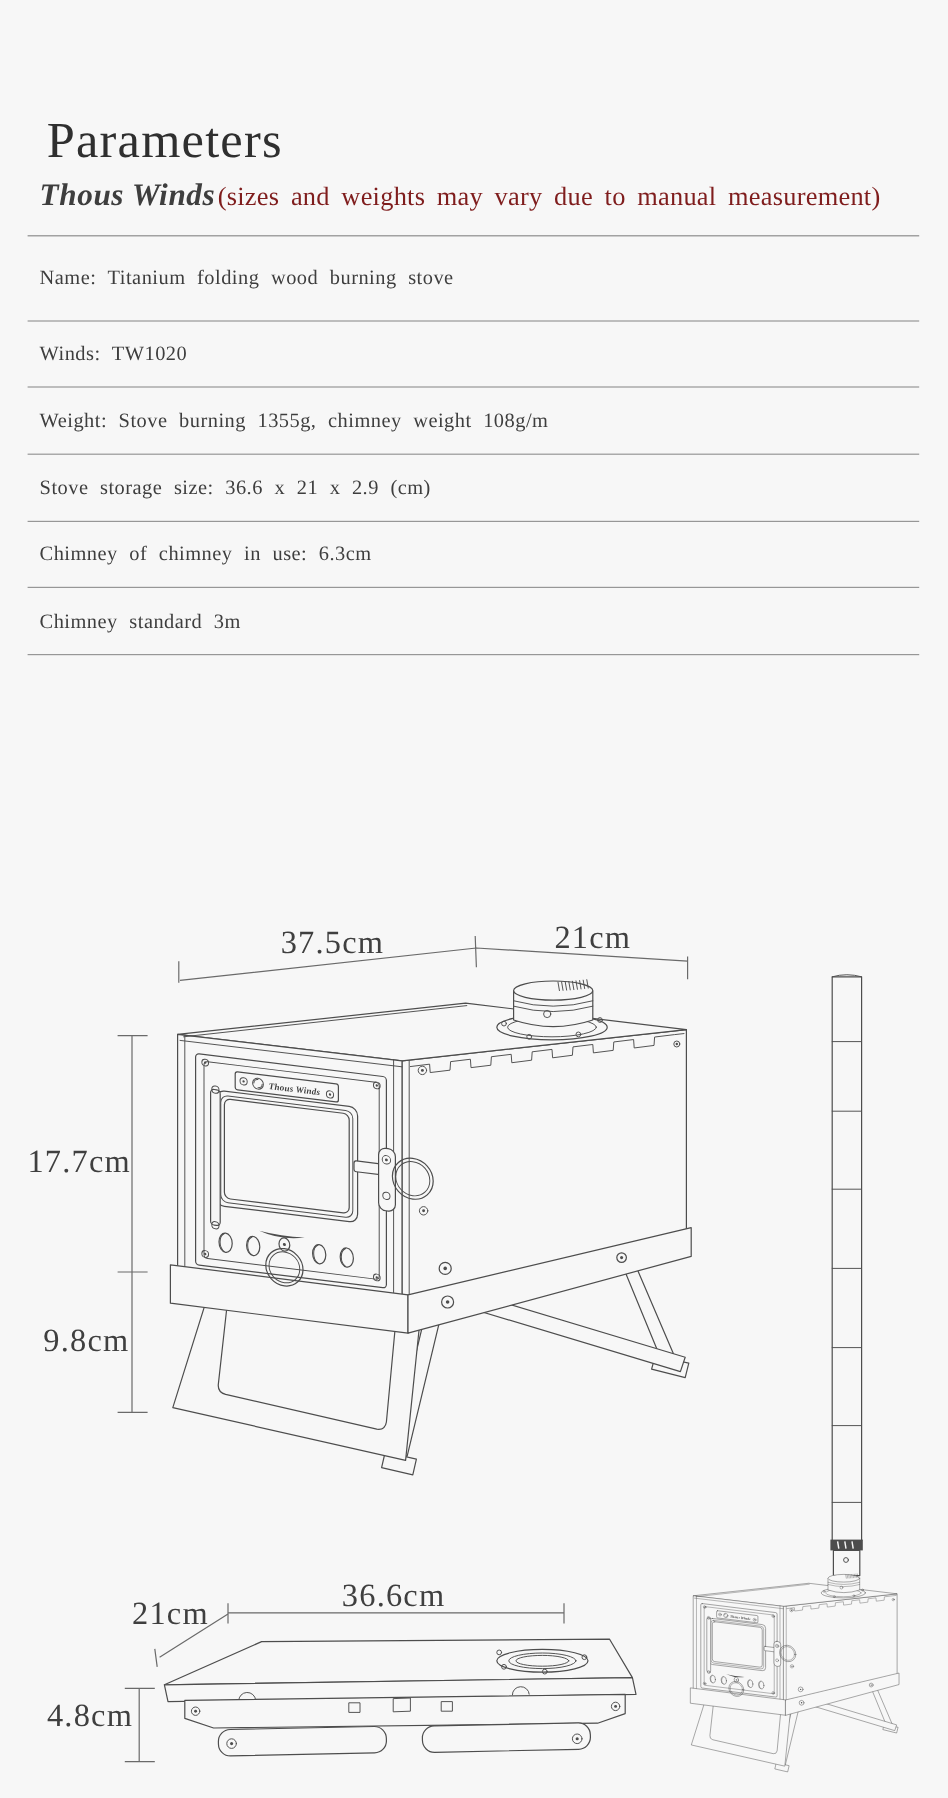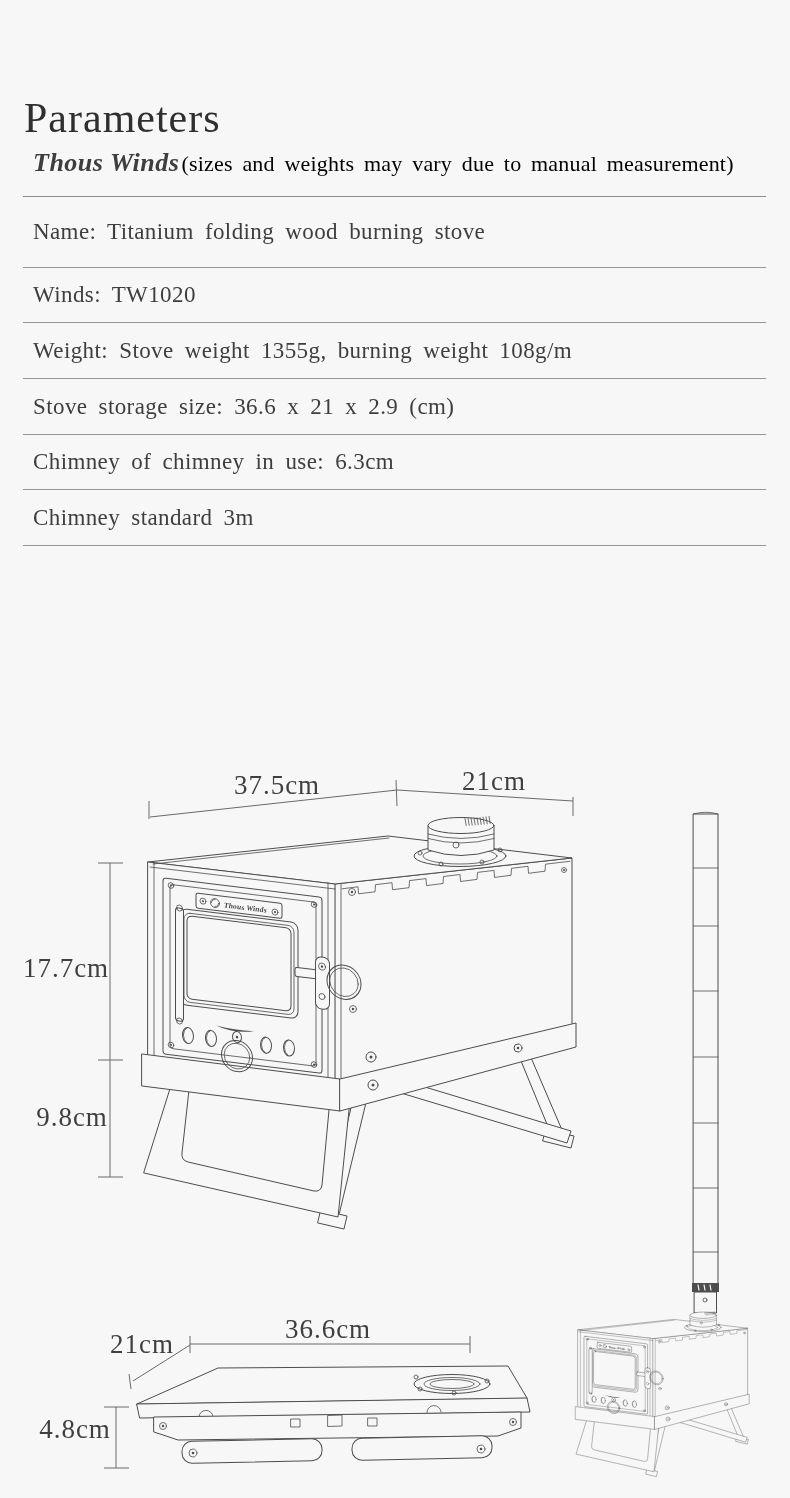--- a/index.html
+++ b/index.html
@@ -1,25 +1,25 @@
 <!DOCTYPE html>
 <html><head>
 <meta charset="utf-8">
 <style>
   html,body{margin:0;padding:0;background:#f7f7f7;}
   .sheet{position:relative;width:790px;height:1498px;background:#f7f7f7;overflow:hidden;
          font-family:"Liberation Serif","DejaVu Serif",serif;color:#3e3e3e;}
-  .page-title{position:absolute;left:24px;top:96px;font-size:42px;line-height:1.05;color:#2f2f2f;
+  .page-title{position:absolute;left:39px;top:96px;font-size:42px;line-height:1.05;color:#2f2f2f;
               letter-spacing:1px;}
   .spec-table{position:absolute;left:23px;top:148px;width:743px;}
   .brand-row{display:flex;align-items:baseline;height:48px;border-bottom:1px solid #8d8d8d;padding-left:10px;}
   .brand{font-size:26px;font-weight:bold;font-style:italic;letter-spacing:.5px;margin-right:2px;}
-  .brand-note{font-size:22px;letter-spacing:.2px;word-spacing:4px;color:#000000;}
+  .brand-note{font-size:22px;letter-spacing:.2px;word-spacing:4px;color:#7f1d1d;}
   .spec-row{display:flex;align-items:center;border-bottom:1px solid #979797;padding-left:10px;}
-  .spec-row span{font-size:23px;letter-spacing:.4px;word-spacing:5px;line-height:26px;white-space:pre-line;}
+  .spec-row span{font-size:17px;letter-spacing:.4px;word-spacing:5px;line-height:26px;white-space:pre-line;}
   svg{position:absolute;left:0;top:740px;}
   .ln{fill:none;stroke:#4d4d4d;stroke-width:1;stroke-linecap:round;stroke-linejoin:round;}
   .fb{fill:#f7f7f7;stroke:#4d4d4d;stroke-width:1;stroke-linecap:round;stroke-linejoin:round;}
   .t8{stroke-width:.8;}
   .dk{fill:#4d4d4d;stroke:none;}
   .dim{fill:none;stroke:#6a6a6a;stroke-width:1;stroke-linecap:butt;}
   .dimlab{font-size:27px;fill:#3f3f3f;letter-spacing:1px;text-anchor:middle;}
   .plate-text{font-size:7.5px;font-style:italic;font-weight:bold;fill:#3e3e3e;letter-spacing:.2px;}
 </style>
 </head>
@@ -34,21 +34,21 @@
       <span class="brand">Thous Winds</span>
       <span class="brand-note">(sizes and weights may vary due to manual measurement)</span>
     </div>
     <div class="spec-row" style="height:70px">
         <span>Name: Titanium folding wood burning stove</span>
       </div>
     <div class="spec-row" style="height:54px">
         <span>Winds: TW1020</span>
       </div>
     <div class="spec-row" style="height:55px">
-        <span>Weight: Stove weight 1355g, burning weight 108g/m</span>
+        <span>Weight: Stove burning 1355g, chimney weight 108g/m</span>
       </div>
     <div class="spec-row" style="height:55px">
         <span>Stove storage size: 36.6 x 21 x 2.9 (cm)</span>
       </div>
     <div class="spec-row" style="height:54px">
         <span>Chimney of chimney in use: 6.3cm</span>
       </div>
     <div class="spec-row" style="height:55px">
         <span>Chimney standard 3m</span>
       </div>

